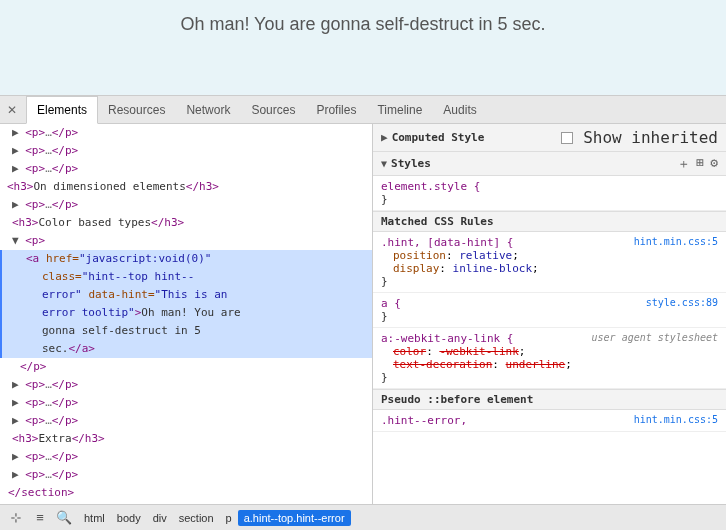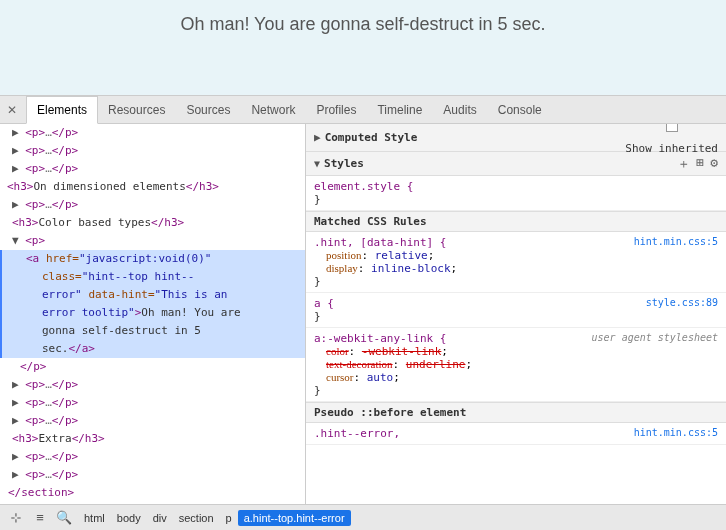--- a/index.html
+++ b/index.html
@@ -68,21 +68,21 @@
 
     
     .main-content {
       display: flex;
       flex: 1;
       overflow: hidden;
     }
 
     
     .dom-panel {
-      width: 306px;
+      width: 373px;
       background: #fff;
       border-right: 1px solid #ccc;
       overflow-y: auto;
       font-family: monospace;
       font-size: 11px;
       color: #333;
       flex-shrink: 0;
     }
     .dom-line {
       padding: 1px 4px 1px 8px;
@@ -113,21 +113,21 @@
     }
     .style-section-label {
       font-size: 11px;
       font-weight: bold;
       color: #333;
       margin-right: 12px;
     }
     .show-inherited {
       display: flex; align-items: center; gap: 10px;
       margin-left: auto;
-      font-size: 11px; color: #333; flex-direction: column;
+      font-size: 16px; color: #333;
     }
     .checkbox-show { width: 12px; height: 12px; border: 1px solid #999; background: #fff; display: inline-block; }
 
     .styles-toolbar {
       display: flex; align-items: center;
       background: #f3f3f3;
       border-bottom: 1px solid #ddd;
       padding: 2px 8px;
       height: 24px;
     }
@@ -144,21 +144,21 @@
       border-bottom: 1px solid #eee;
     }
     .css-selector {
       color: #881280; font-weight: normal;
     }
     .css-file-link {
       float: right;
       color: #1a73e8;
       font-size: 10px;
     }
-    .css-prop { color: #994500; font-family: Liberation Serif, serif; }
+    .css-prop { color: #994500; }
     .css-val { color: #1a1aa6; }
     .css-brace { color: #333; }
     .css-strikethrough { text-decoration: line-through; color: #cc0000; }
 
     .matched-header {
       background: #f3f3f3;
       padding: 3px 8px;
       font-size: 11px;
       font-weight: bold;
       color: #333;
@@ -203,26 +203,25 @@
 <div class="preview-area">
   <div class="preview-line1">Oh man! You are gonna self-destruct in 5 sec.</div>
 </div>
 
 <div class="devtools">
 
   <div class="tab-bar">
     <div class="tab-close">✕</div>
     <div class="tab active">Elements</div>
     <div class="tab">Resources</div>
+    <div class="tab">Network</div>
     <div class="tab">Sources</div>
-    <div class="tab">Network</div>
     <div class="tab">Profiles</div>
     <div class="tab">Timeline</div>
     <div class="tab">Audits</div>
-    <div class="tab">Console</div>
   </div>
 
   <div class="main-content">
 
     <div class="dom-panel">
 
       <div class="dom-line" style="padding-left:12px">
         <span style="color:#555">▶</span> <span class="tag">&lt;p&gt;</span><span style="color:#777">…</span><span class="tag">&lt;/p&gt;</span>
       </div>
       <div class="dom-line" style="padding-left:12px">
@@ -341,21 +340,20 @@
         <div><span class="css-brace">}</span></div>
       </div>
 
       <div class="css-rule-block">
         <div>
           <span class="css-selector">a:-webkit-any-link {</span>
           <span class="css-file-link user-agent-label">user agent stylesheet</span>
         </div>
         <div style="padding-left:12px"><span class="css-prop css-strikethrough">color</span>: <span class="css-val css-strikethrough">-webkit-link</span>;</div>
         <div style="padding-left:12px"><span class="css-prop css-strikethrough">text-decoration</span>: <span class="css-val css-strikethrough">underline</span>;</div>
-        <div style="padding-left:12px"><span class="css-prop">cursor</span>: <span class="css-val">auto</span>;</div>
         <div><span class="css-brace">}</span></div>
       </div>
 
       <div class="matched-header">
         <span>Pseudo ::before element</span>
       </div>
       <div class="css-rule-block">
         <div>
           <span class="css-selector">.hint--error,</span>
           <span class="css-file-link">hint.min.css:5</span>

